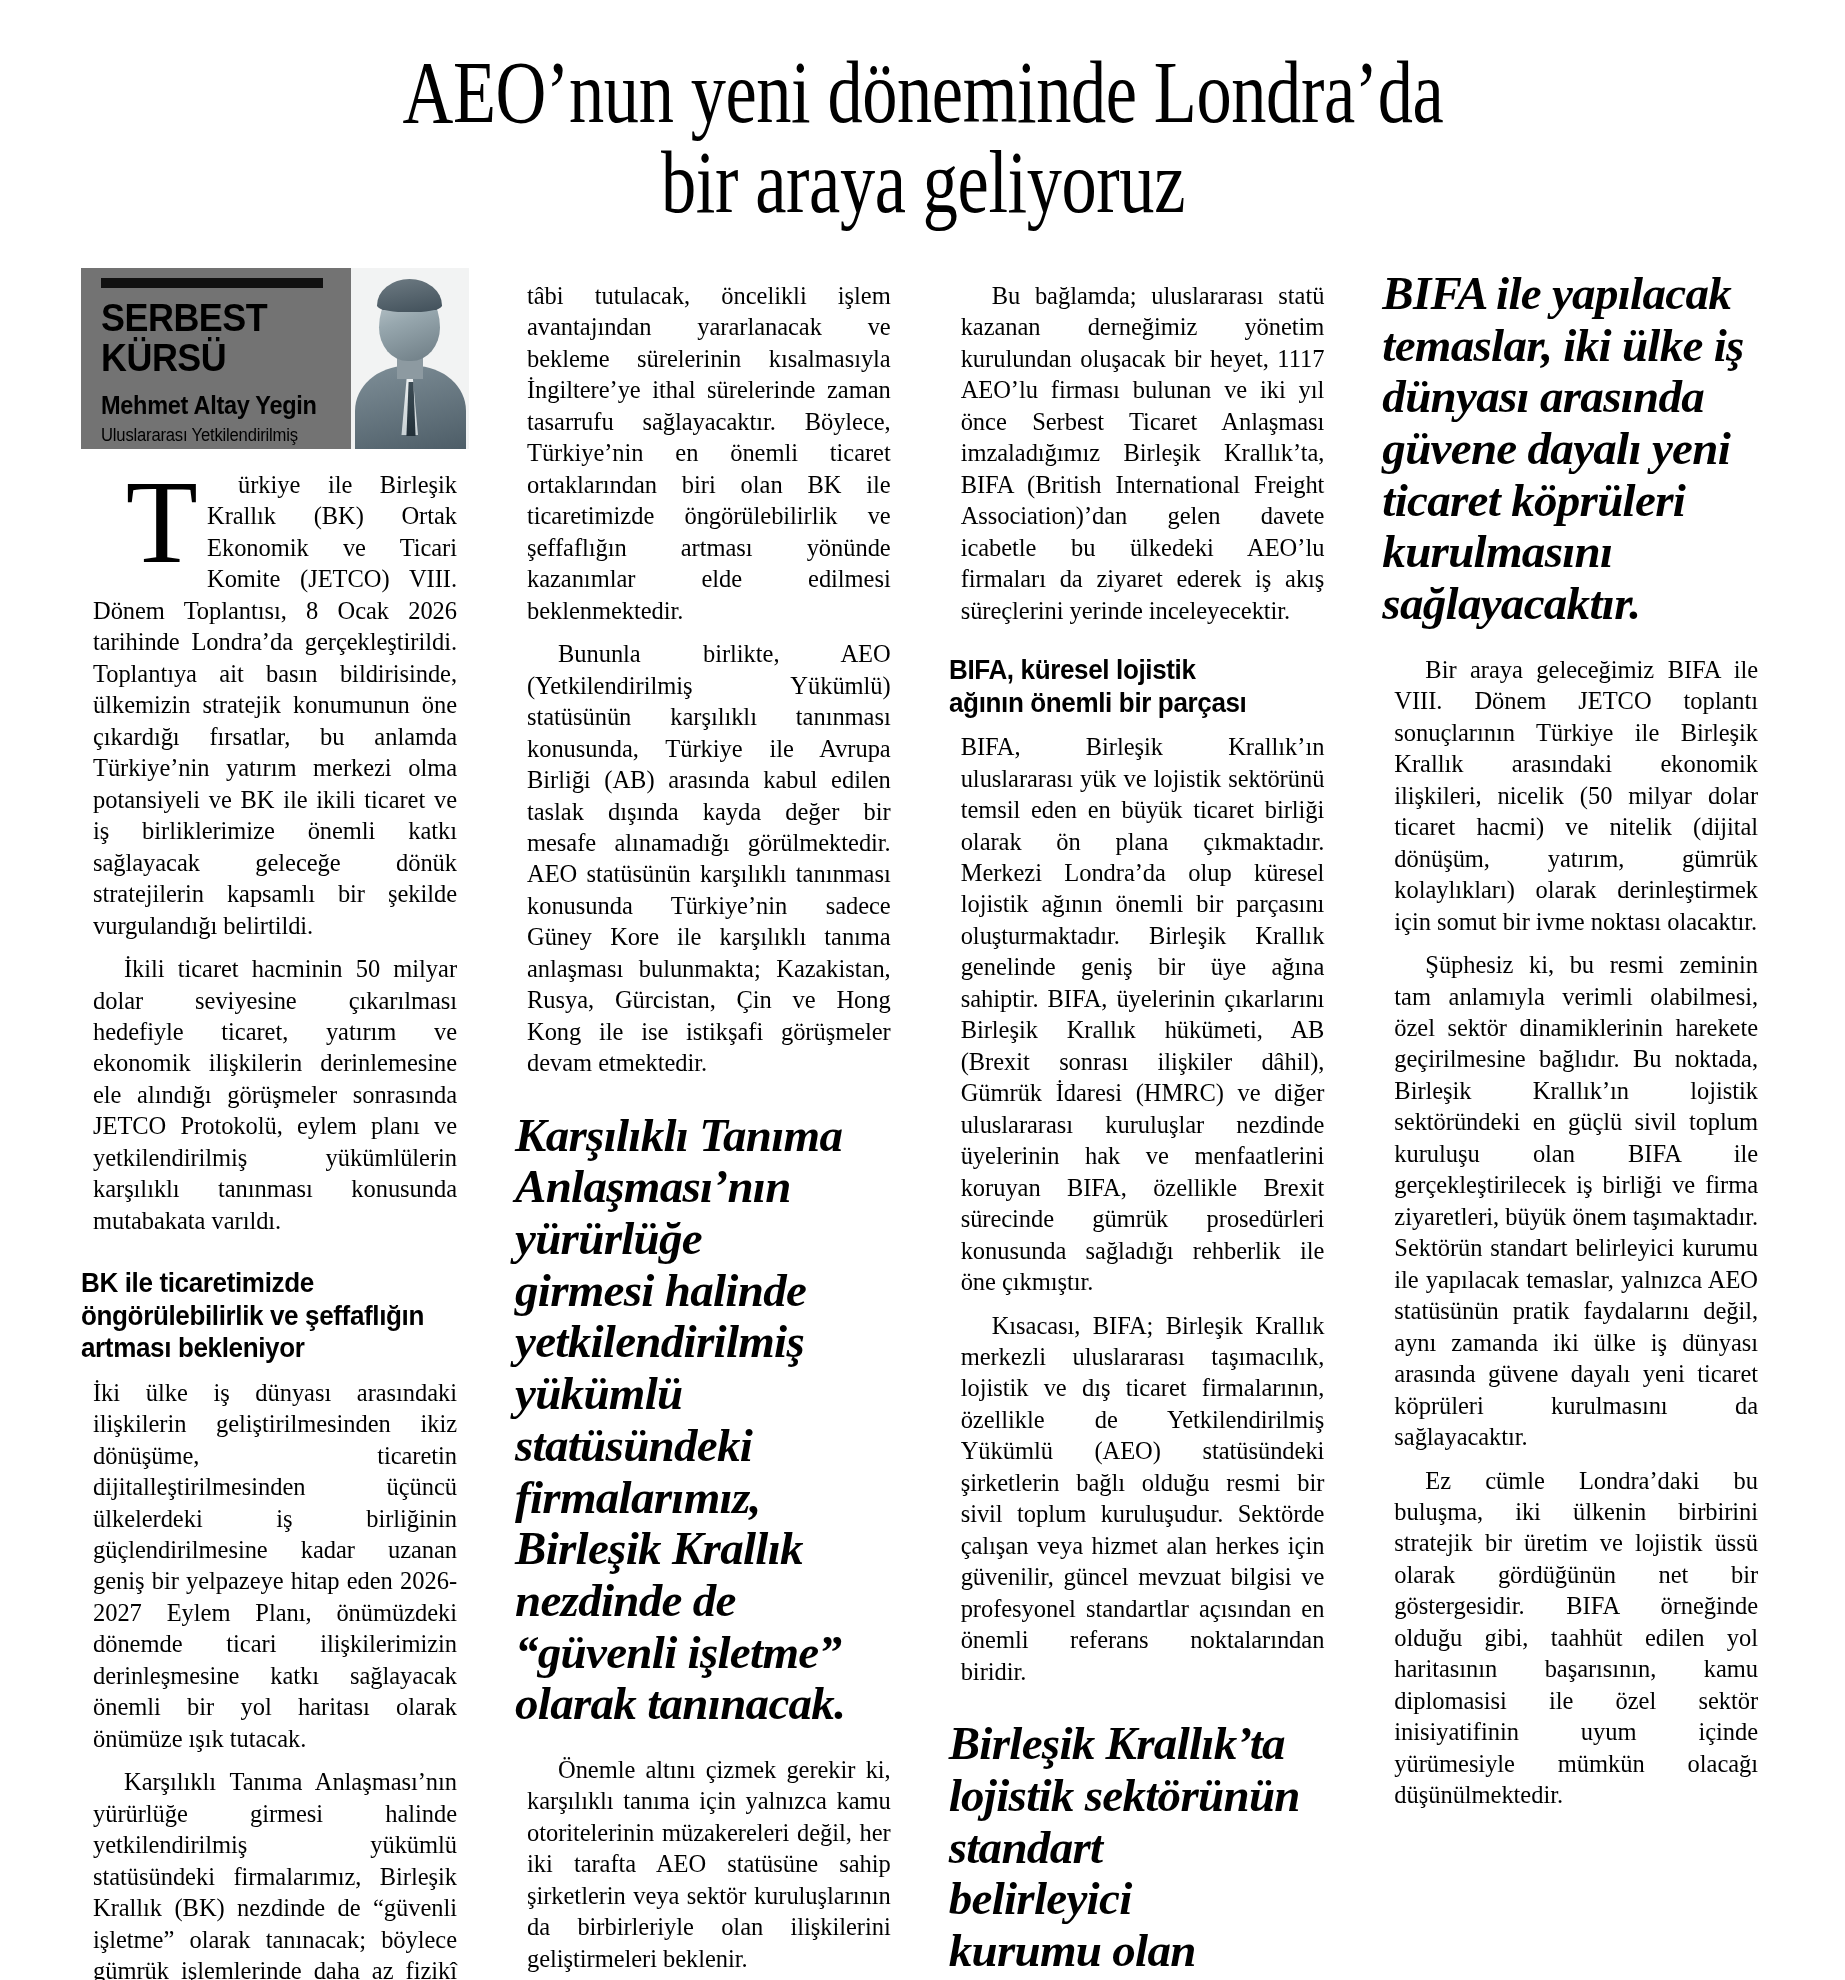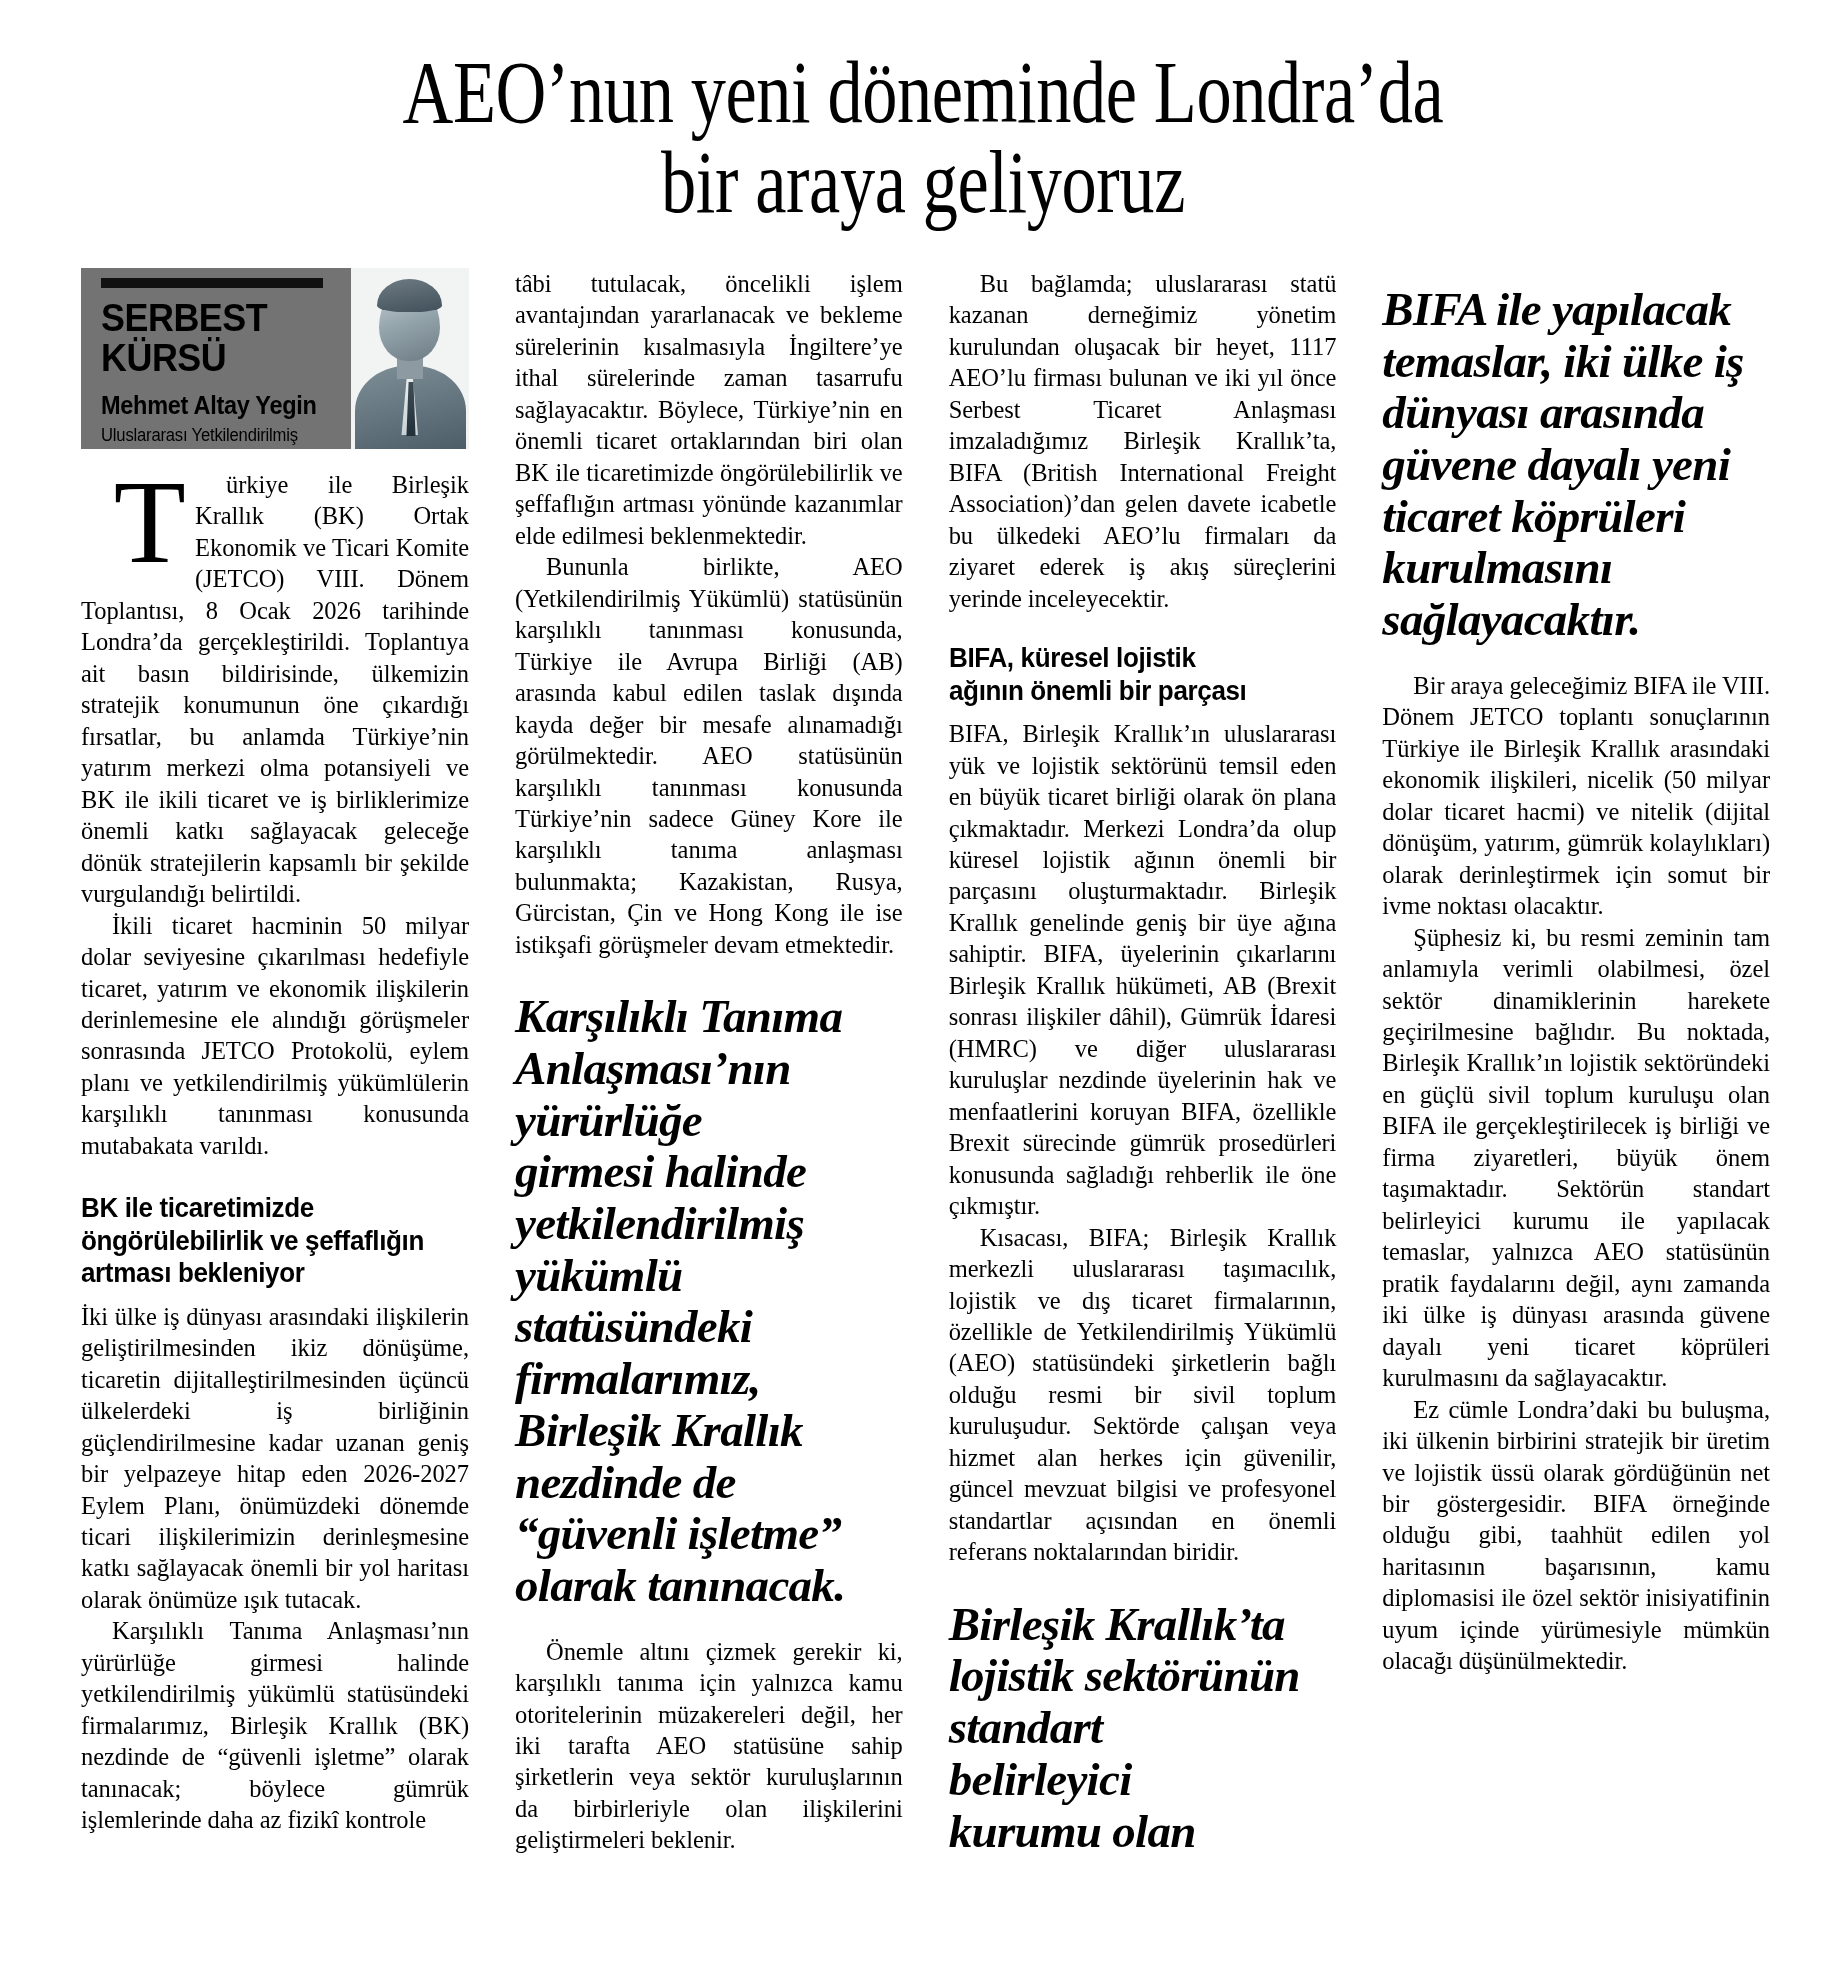--- a/index.html
+++ b/index.html
@@ -168,21 +168,21 @@
   .body-text {
     font-family: "Liberation Serif", "DejaVu Serif", serif;
     font-size: 24.5px;
     line-height: 1.285;
     text-align: justify;
     text-justify: inter-word;
     hyphens: manual;
     letter-spacing: -0.05px;
   }
   .body-text p {
-    margin: 0;
+    margin: 12px;
     text-indent: 31px;
   }
   .body-text p.noindent { text-indent: 0; }
 
   
   .dropcap-p::first-letter {
     float: left;
     font-family: "Liberation Serif", "DejaVu Serif", serif;
     font-size: 118px;
     line-height: 0.80;
@@ -209,21 +209,21 @@
   .pullquote {
     font-family: "Liberation Serif", "DejaVu Serif", serif;
     font-style: italic;
     font-weight: 700;
     font-size: 47px;
     line-height: 1.10;
     letter-spacing: -0.7px;
     margin: 31px 0 24px 0;
     white-space: pre-line;
   }
-  .pullquote.top { margin-top: 16px; }
+  .pullquote.top { margin-top: 0; }
 </style>
 </head>
 <body>
 
 <div class="page">
 
   <h1 class="headline">AEO’nun yeni  döneminde Londra’da
 bir araya geliyoruz</h1>
 
   <div class="columns">

